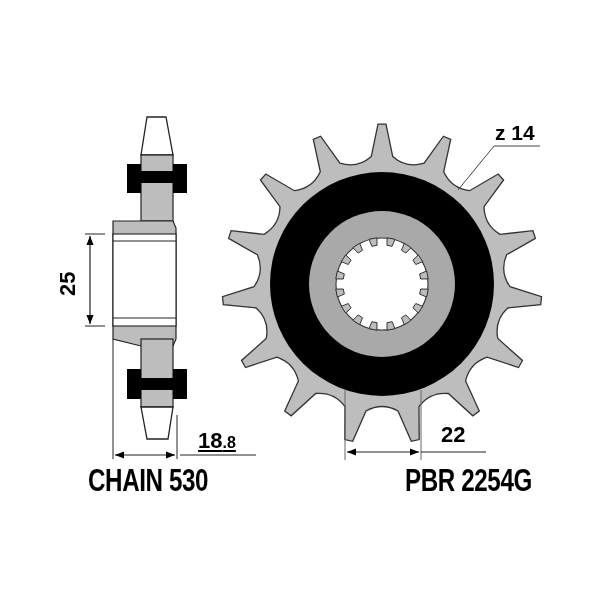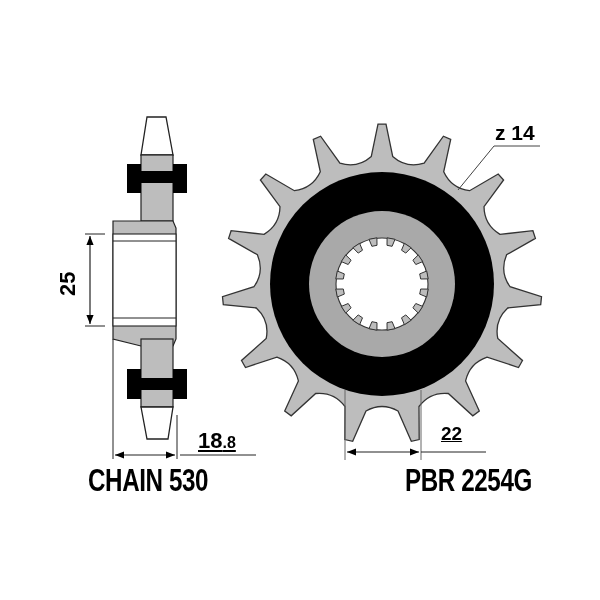--- a/index.html
+++ b/index.html
@@ -6,21 +6,21 @@
   body { width: 600px; height: 600px; position: relative; overflow: hidden;
          font-family: "Liberation Sans", sans-serif; }
   #stage { position: absolute; left: 0; top: 12px; width: 540px; height: 600px; }
   .lbl { position: absolute; font-family: "Liberation Sans", sans-serif; font-weight: bold;
          color: #000; white-space: nowrap; line-height: 1; }
   .cond { transform-origin: left top; transform: scaleX(0.78); letter-spacing: -0.5px; }
   #label-chain { left: 88px; top: 453px; font-size: 31px; }
   #label-part  { left: 405px; top: 453px; font-size: 31px; }
   #label-width { left: 198px; top: 418px; font-size: 22px; text-decoration: underline; }
   #label-width .small { font-size: 16px; }
-  #label-pitch { left: 441px; top: 412px; font-size: 19px; text-decoration: underline; }
+  #label-pitch { left: 441px; top: 412px; font-size: 22px; }
   #label-teeth { left: 495px; top: 110px; font-size: 21px; }
   #label-bore  { left: 57px; top: 284px; font-size: 22px; transform: rotate(-90deg); transform-origin: left top; }
 </style>
 </head>
 <body>
 
 <div id="stage">
   <svg width="600" height="600" viewBox="0 0 600 600" xmlns="http://www.w3.org/2000/svg">
     <defs>
       <marker id="arr" viewBox="0 0 10 10" refX="10" refY="5" markerWidth="9" markerHeight="9" orient="auto-start-reverse" markerUnits="userSpaceOnUse">

